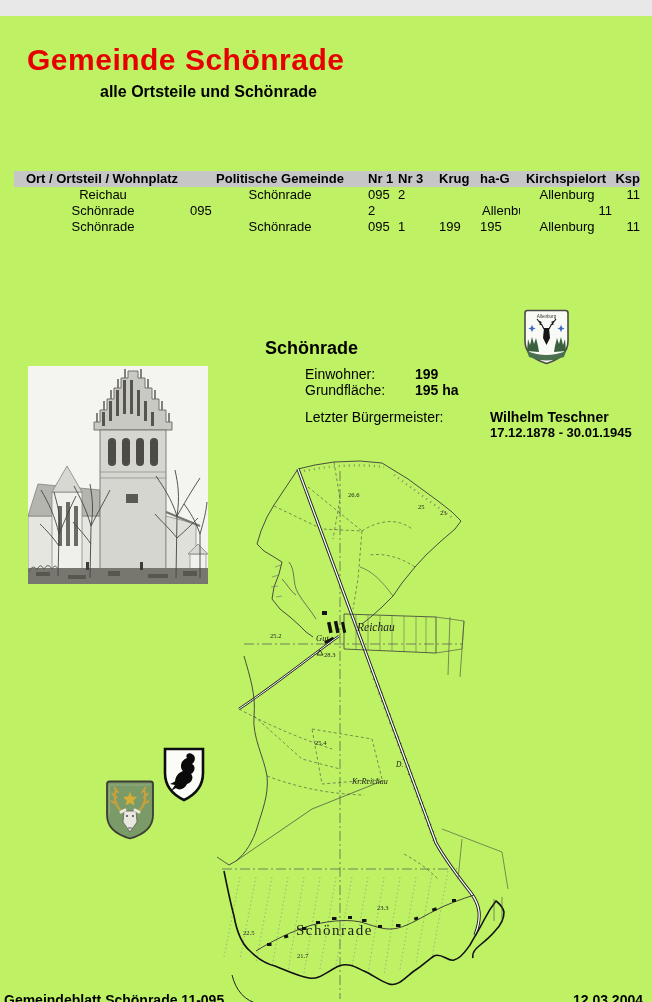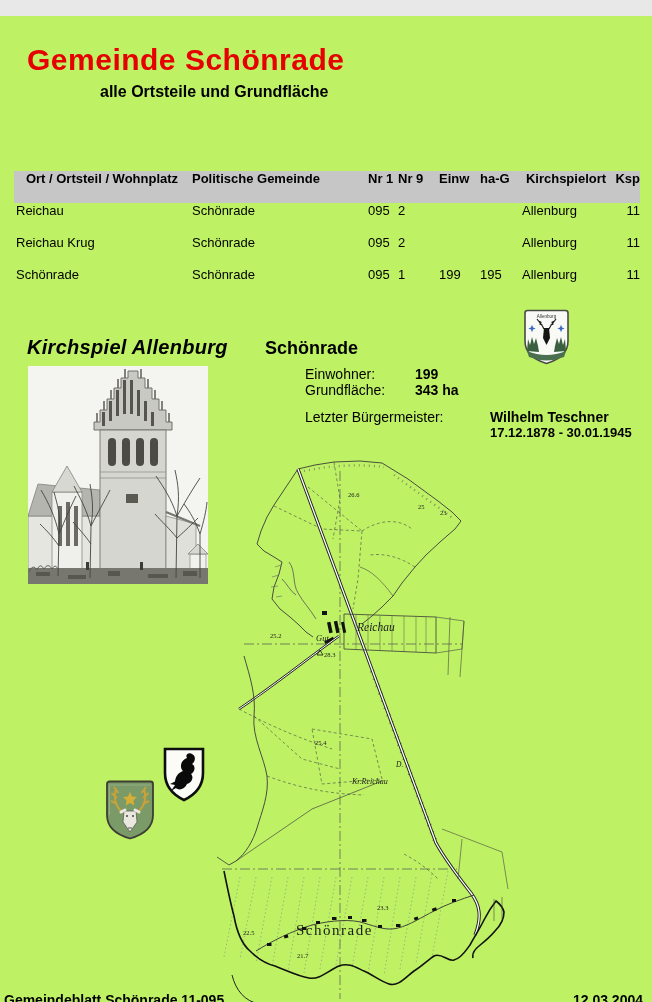--- a/index.html
+++ b/index.html
@@ -6,67 +6,66 @@
   .page{
     position:relative;width:652px;height:1002px;background:#bef264;
     font-family:"Liberation Sans",sans-serif;color:#000;overflow:hidden;
     margin:16px auto;
   }
   .abs{position:absolute;}
   .page-title{left:27px;top:27px;font-size:30px;font-weight:bold;color:#e60000;letter-spacing:.5px;}
   .page-subtitle{left:100px;top:67px;font-size:16px;font-weight:bold;}
   
   .tbl{left:14px;top:155px;width:626px;font-size:13px;}
-  .trow{display:grid;grid-template-columns:176px 178px 30px 41px 41px 40px 92px 28px;height:32px;line-height:16px;}
+  .trow{display:grid;grid-template-columns:176px 178px 30px 41px 41px 40px 92px 28px;height:16px;line-height:16px;}
   .thead{background:#c6c6c6;font-weight:bold;}
   .cell{white-space:nowrap;overflow:hidden;}
-  .al{text-align:left;padding-left:2px;}
+  .al{text-align:center;padding-left:2px;}
   .ac{text-align:center;}
   .ar{text-align:left;padding-right:2px;}
   .kspcell{text-align:right;padding-left:3px;}
   
   .kirchspiel-heading{left:27px;top:320px;font-size:20px;font-weight:bold;font-style:italic;letter-spacing:.3px;}
   .detail-heading{left:265px;top:322px;font-size:18px;font-weight:bold;}
   .info-label{font-size:14px;font-weight:normal;}
   .info-value{font-size:14px;font-weight:bold;}
   .dates{font-size:13px;font-weight:bold;}
   .footer{top:976px;font-size:14px;font-weight:bold;text-align:right;}
   .map-label-serif{font-family:"Liberation Serif",serif;}
 </style>
 </head>
 <body>
 
 <div class="page">
 
   <div class="abs page-title">Gemeinde Schönrade</div>
-  <div class="abs page-subtitle">alle Ortsteile und Grundfläche</div>
+  <div class="abs page-subtitle">alle Ortsteile und Schönrade</div>
 
   <div class="abs tbl">
     <div class="trow thead">
       <div class="cell ac">Ort / Ortsteil / Wohnplatz</div>
       <div class="cell al">Politische Gemeinde</div>
       <div class="cell ar">Nr 1</div>
-      <div class="cell ar">Nr 9</div>
-      <div class="cell ar">Einw</div>
+      <div class="cell ar">Nr 3</div>
+      <div class="cell ar">Krug</div>
       <div class="cell ar">ha-G</div>
       <div class="cell ac">Kirchspielort</div>
       <div class="cell kspcell">Ksp</div>
     </div>
     <div class="trow">
       <div class="cell al">Reichau</div>
       <div class="cell al">Schönrade</div>
       <div class="cell ar">095</div>
       <div class="cell ar">2</div>
       <div class="cell ar"></div>
       <div class="cell ar"></div>
       <div class="cell al">Allenburg</div>
       <div class="cell kspcell">11</div>
     </div>
     <div class="trow">
-      <div class="cell al">Reichau Krug</div>
       <div class="cell al">Schönrade</div>
       <div class="cell ar">095</div>
       <div class="cell ar">2</div>
       <div class="cell ar"></div>
       <div class="cell ar"></div>
       <div class="cell al">Allenburg</div>
       <div class="cell kspcell">11</div>
     </div>
     <div class="trow">
       <div class="cell al">Schönrade</div>
@@ -88,21 +87,20 @@
     <path d="M5,43 L6,31 8,37 10,29 12,36 14,30 16,38 17,44 Z" fill="#3a6040"></path>
     <path d="M44,43 L43,31 41,37 39,29 37,36 35,30 33,38 32,44 Z" fill="#3a6040"></path>
     <path d="M5,43 Q24.5,51 44,43 L42,49 Q24.5,56 7,49 Z" fill="#4a7050"></path>
     <g stroke="#151515" stroke-width="1.1" fill="none">
       <path d="M22,21 C20,16 17,14 15,11 M20.5,17 L17.5,16 M19.5,14.5 L16.5,13"></path>
       <path d="M27,21 C29,16 32,14 34,11 M28.5,17 L31.5,16 M29.5,14.5 L32.5,13"></path>
     </g>
     <path d="M22,20 L27,20 L28,30 L24.5,37 L21,30 Z" fill="#151515"></path>
   </svg>
 
-  <div class="abs kirchspiel-heading">Kirchspiel Allenburg</div>
 
   <svg class="abs" style="left:28px;top:350px;" width="180" height="218" viewBox="0 0 180 218">
     <rect x="0" y="0" width="180" height="218" fill="#f4f4f1"></rect>
 
     <rect x="0" y="150" width="74" height="62" fill="#e6e6e1" stroke="#8a8a84" stroke-width="0.8"></rect>
     <polygon points="0,150 10,118 72,124 72,150" fill="#b5b5af" stroke="#83837d" stroke-width="0.8"></polygon>
 
     <rect x="24" y="126" width="30" height="86" fill="#efefeb" stroke="#8a8a84" stroke-width="0.8"></rect>
     <polygon points="24,126 39,100 54,126" fill="#d8d8d2" stroke="#83837d" stroke-width="0.8"></polygon>
     <rect x="30" y="140" width="4" height="40" fill="#6b6a63"></rect>
@@ -156,21 +154,21 @@
       <path d="M148,212 L149,150 M149,150 C143,132 136,122 128,110 M149,150 C152,130 150,118 147,104 M149,150 C157,136 164,124 172,112 M149,172 C141,162 134,156 127,148 M149,172 C158,164 164,158 170,152"></path>
       <path d="M172,212 L172,168 M172,168 C167,154 162,146 156,138 M172,168 C176,154 178,146 179,136"></path>
     </g>
     <path d="M1,206 q4,-9 8,-2 q3,-8 7,-1 q4,-7 8,0 q3,-6 6,0" stroke="#5a5a52" stroke-width="0.9" fill="none"></path>
   </svg>
 
   <div class="abs detail-heading">Schönrade</div>
   <div class="abs info-label" style="left:305px;top:350px;">Einwohner:</div>
   <div class="abs info-value" style="left:415px;top:350px;">199</div>
   <div class="abs info-label" style="left:305px;top:366px;">Grundfläche:</div>
-  <div class="abs info-value" style="left:415px;top:366px;">343 ha</div>
+  <div class="abs info-value" style="left:415px;top:366px;">195 ha</div>
   <div class="abs info-label" style="left:305px;top:393px;text-align:right;">Letzter Bürgermeister:</div>
   <div class="abs info-value" style="left:490px;top:393px;">Wilhelm Teschner</div>
   <div class="abs dates" style="left:490px;top:409px;text-align:center;">17.12.1878 - 30.01.1945</div>
 
   <svg class="abs" style="left:212px;top:443px;" width="302" height="547" viewBox="0 0 302 547">
 
     <path d="M128,12 L128,540" stroke="#555" stroke-width="0.7" stroke-dasharray="10 3 2 3" fill="none"></path>
     <path d="M32,185 L250,185" stroke="#555" stroke-width="0.7" stroke-dasharray="10 3 2 3" fill="none"></path>
     <path d="M10,410 L245,410" stroke="#555" stroke-width="0.7" stroke-dasharray="10 3 2 3" fill="none"></path>
 

